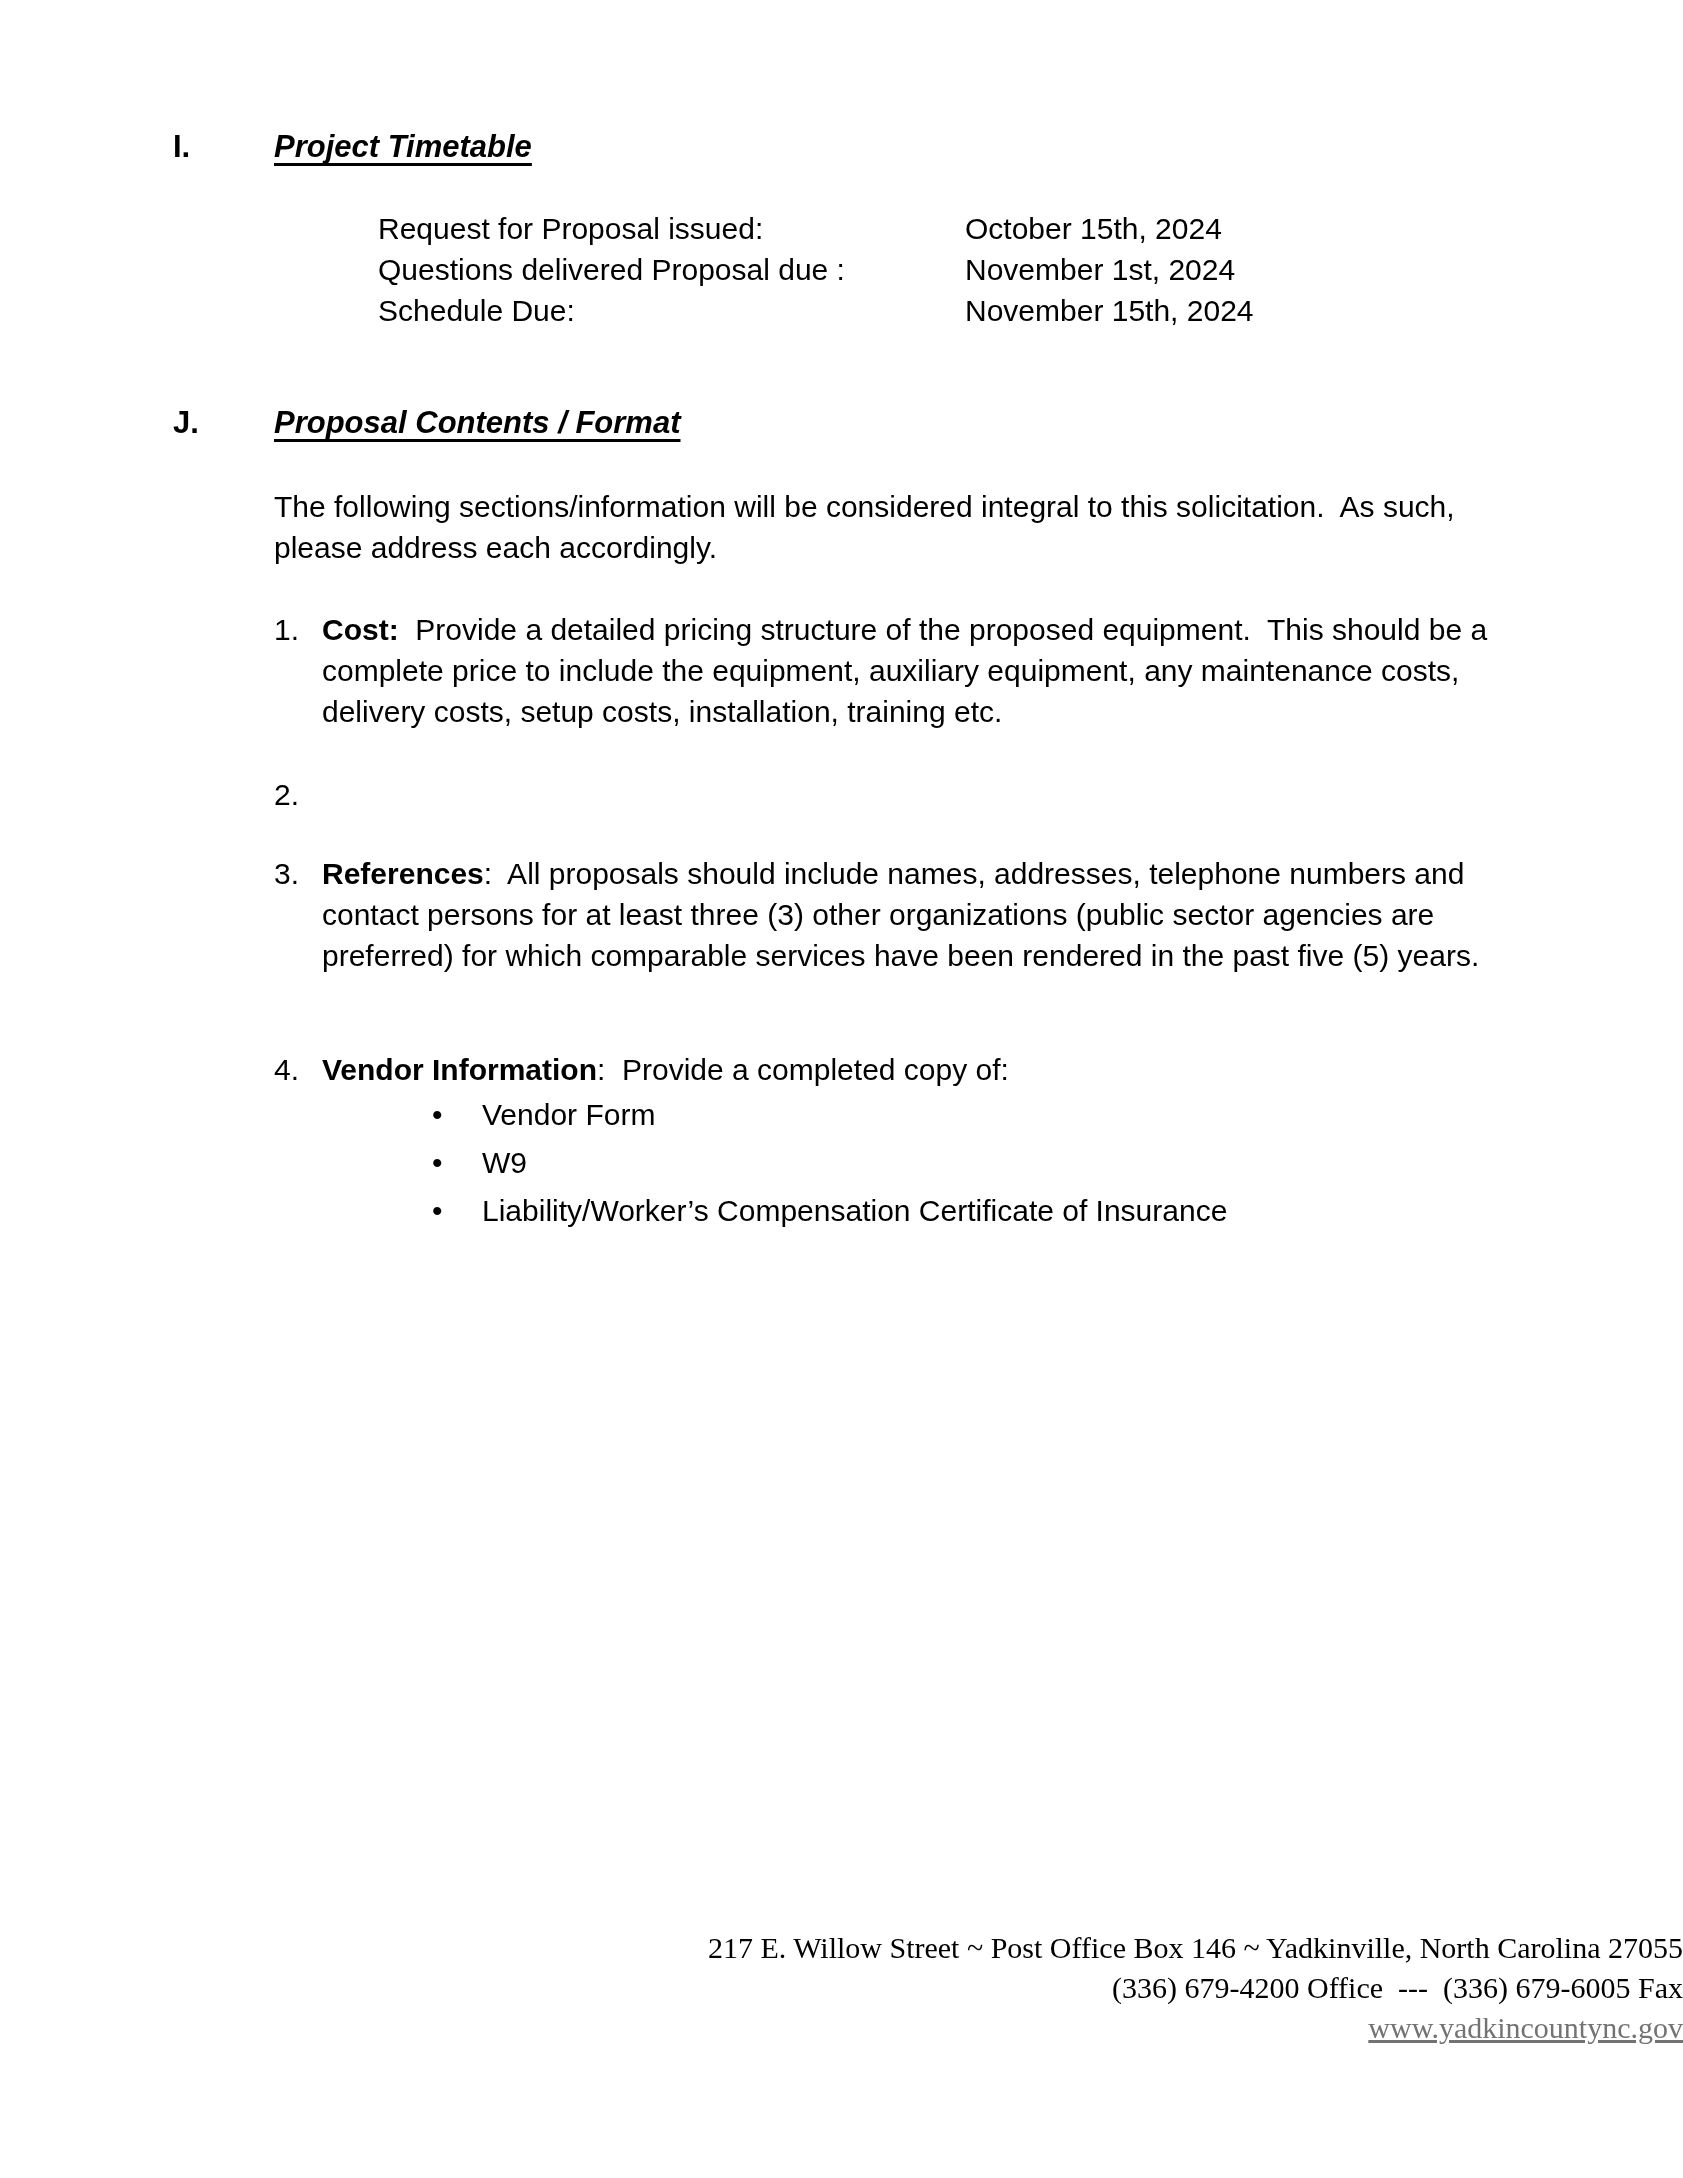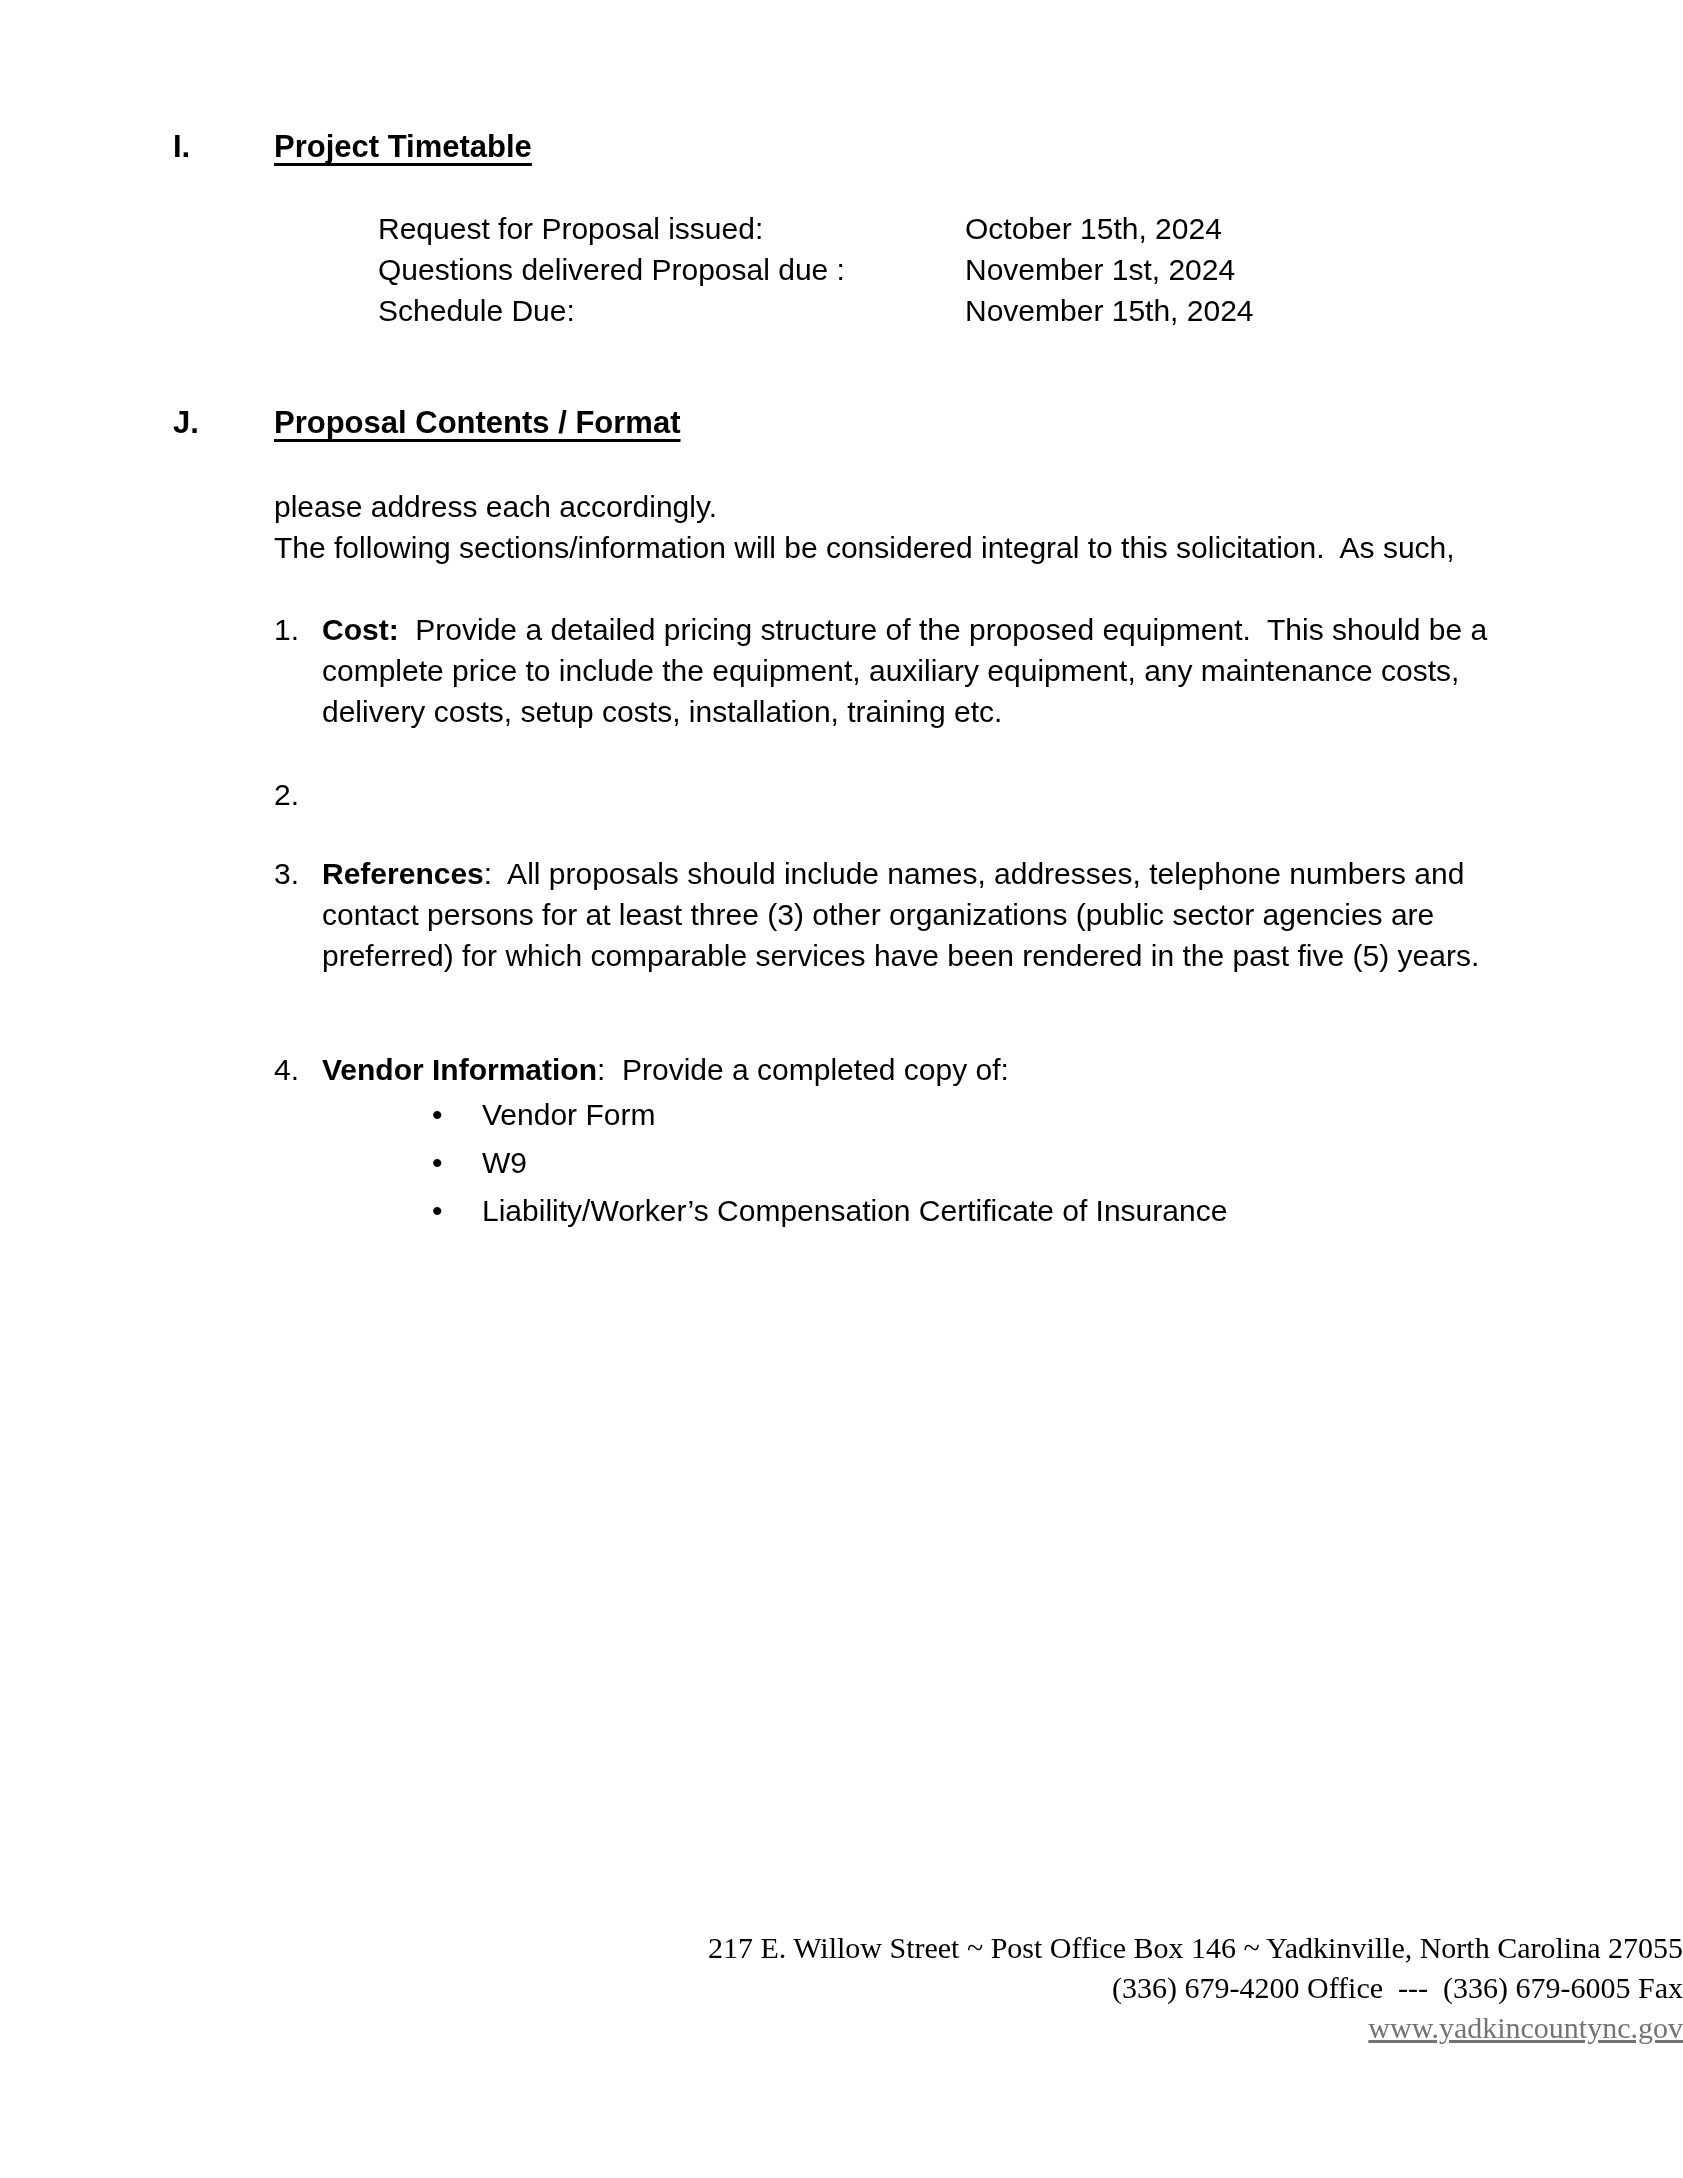--- a/index.html
+++ b/index.html
@@ -13,20 +13,21 @@
     box-sizing: border-box;
     padding: 125px 0 0 173px;
     overflow: hidden;
   }
   .sec-heading { display: flex; font-weight: bold; font-size: 31px; line-height: 44px; }
   .sec-letter { width: 101px; flex: 0 0 auto; }
   .sec-title {
     text-decoration: underline;
     text-decoration-thickness: 3px;
     text-underline-offset: 6px;
+    font-style: italic;
   }
   .heading-j { margin-top: 70px; }
 
   .timetable { margin: 39px 0 0 205px; font-size: 30px; line-height: 41px; }
   .t-row { display: flex; white-space: pre; }
   .t-label { width: 587px; flex: 0 0 auto; }
 
   .intro { margin: 41px 0 0 101px; font-size: 30px; line-height: 41px; }
   .line { white-space: pre; }
 
@@ -86,22 +87,22 @@
       <div class="t-date">November 15th, 2024</div>
     </div>
   </div>
 
   <div class="sec-heading heading-j">
     <div class="sec-letter">J.</div>
     <div class="sec-title">Proposal Contents / Format</div>
   </div>
 
   <div class="intro">
+    <div class="line">The following sections/information will be considered integral to this solicitation.  As such,</div>
     <div class="line">please address each accordingly.</div>
-    <div class="line">The following sections/information will be considered integral to this solicitation.  As such,</div>
   </div>
 
   <div class="olist">
 
     <div class="oitem">
       <div class="o-num">1.</div>
       <div class="o-body">
         <div class="line"><span class="o-label">Cost:</span><span>  Provide a detailed pricing structure of the proposed equipment.  This should be a</span></div>
         <div class="line">complete price to include the equipment, auxiliary equipment, any maintenance costs,</div>
         <div class="line">delivery costs, setup costs, installation, training etc.</div>

